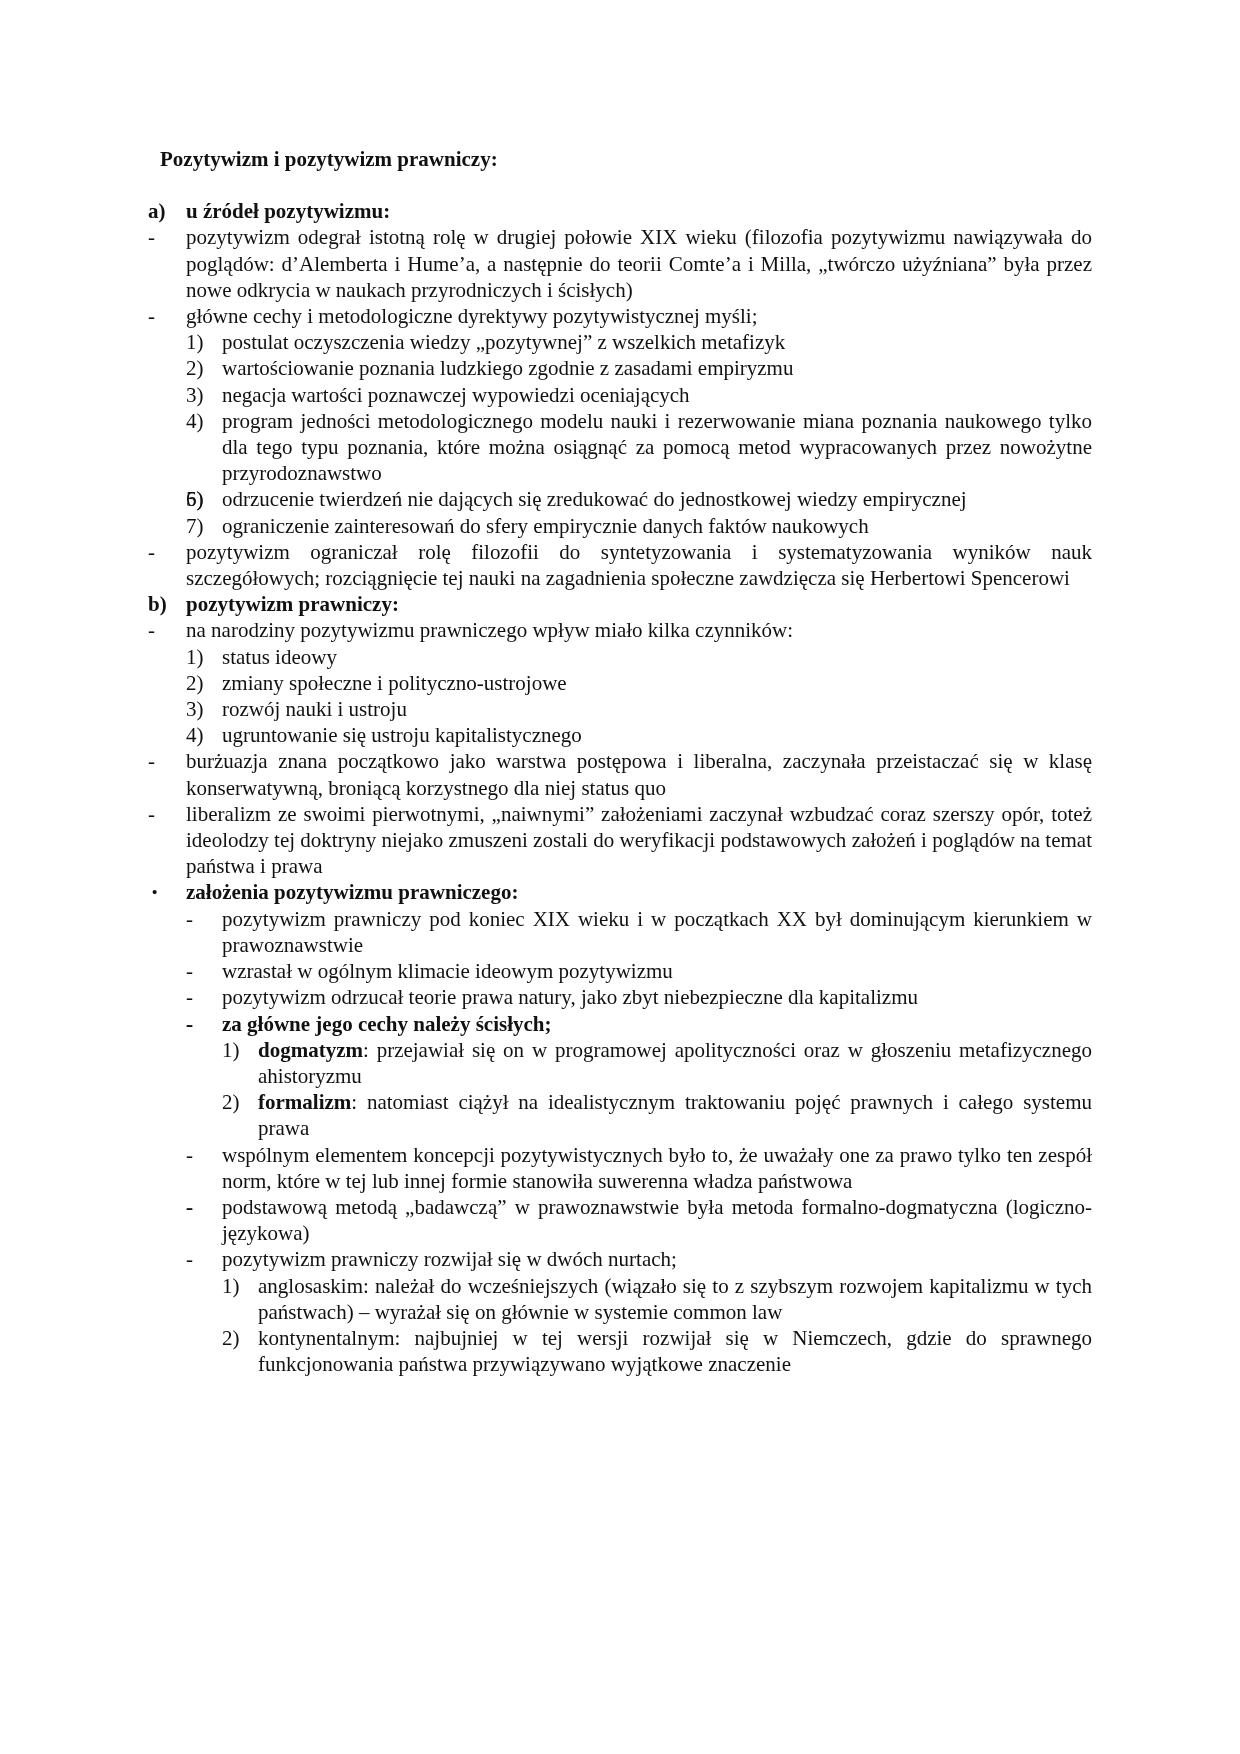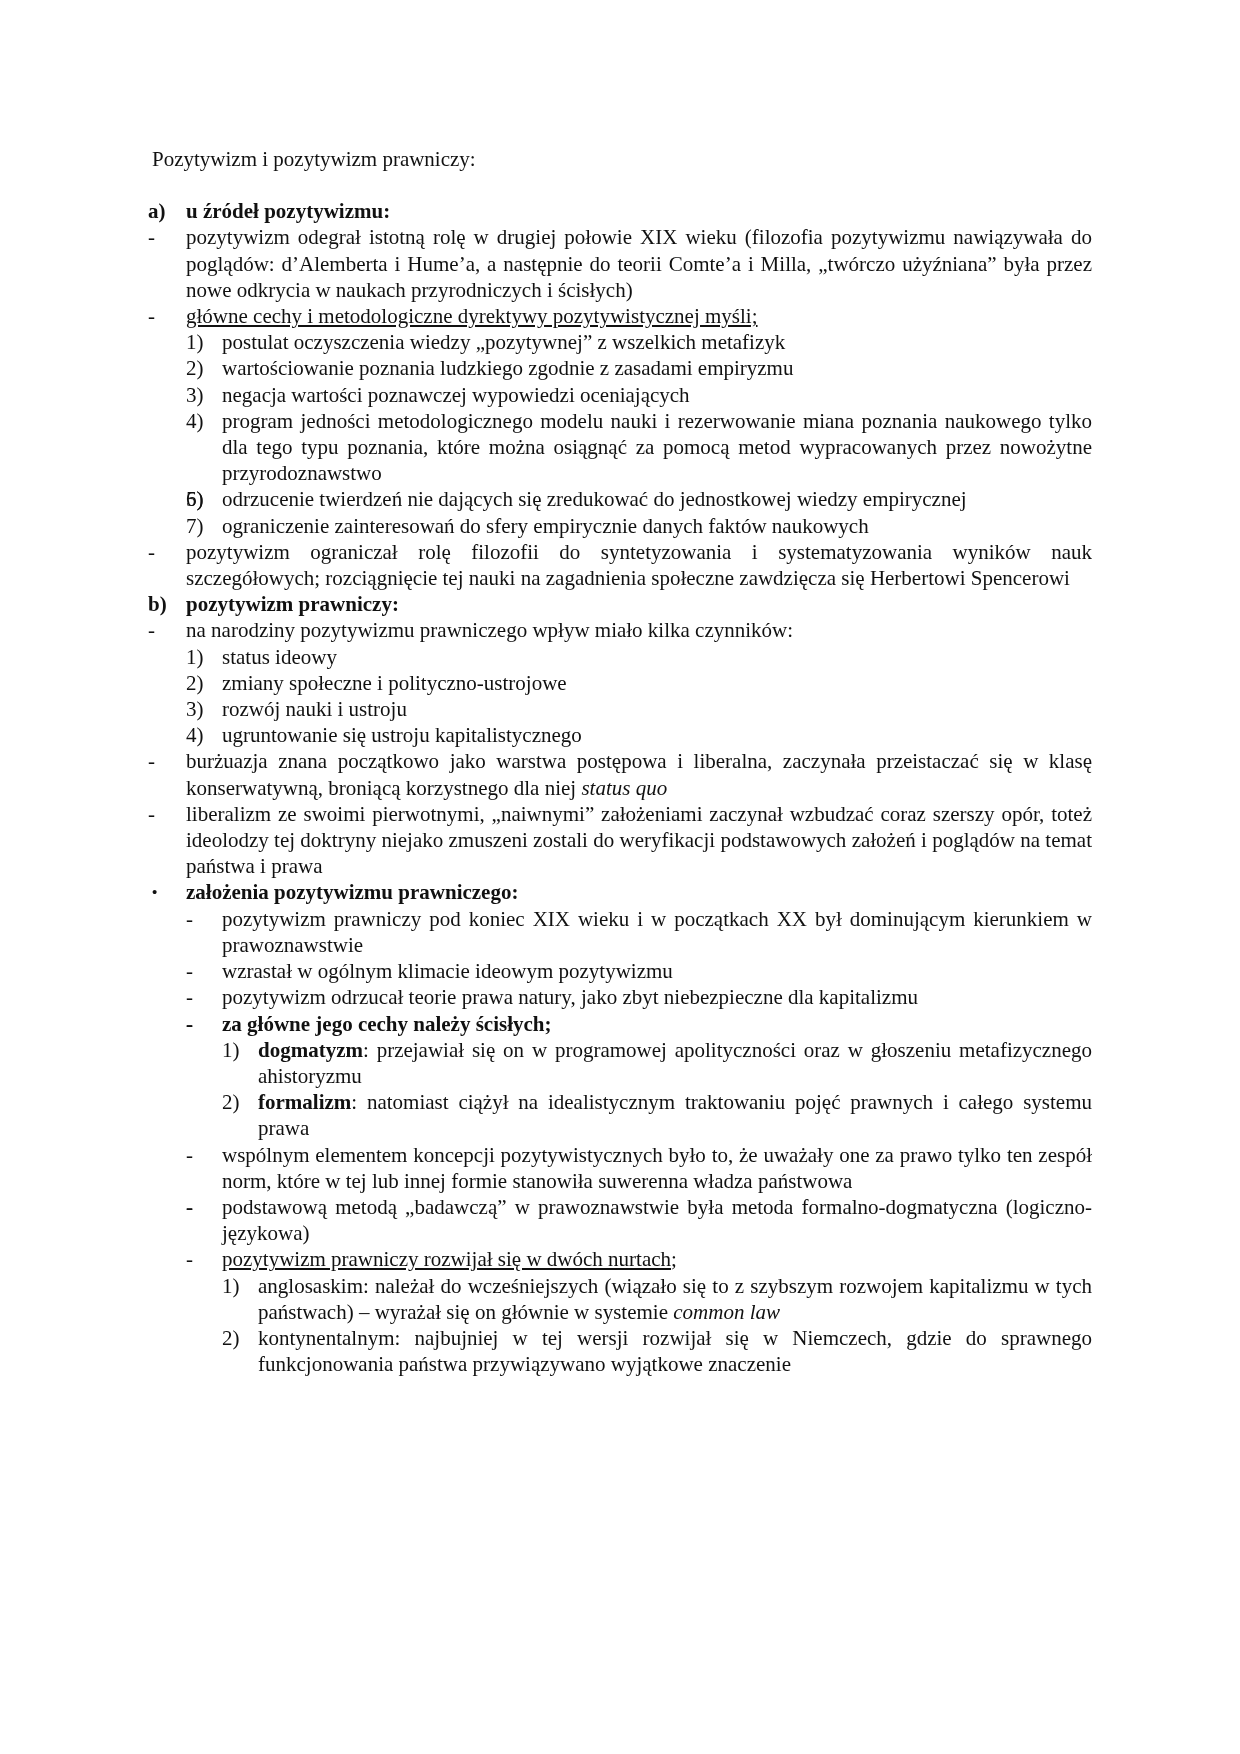--- a/index.html
+++ b/index.html
@@ -5,34 +5,34 @@
   html, body { margin: 0; padding: 0; background: #ffffff; }
   body {
     width: 1240px; height: 1754px; position: relative; overflow: hidden;
     font-family: "Liberation Serif", "DejaVu Serif", serif;
     color: #111111;
   }
   .page {
     position: absolute; left: 148px; top: 146px; width: 944px;
     font-size: 21px; line-height: 26.2px;
   }
-  .title { font-weight: normal; margin: 0 0 26px 4px; }
+  .title { font-weight: bold; margin: 0 0 26px 12px; }
   .row { position: relative; text-align: justify; }
   .row .m { position: absolute; top: 0; }
   .l0 { padding-left: 38px; }
   .l0 .m { left: 0; }
   .l1 { padding-left: 74px; }
   .l1 .m { left: 38px; }
   .l1b { padding-left: 74px; }
   .l1b .m { left: 38px; }
   .l2 { padding-left: 110px; }
   .l2 .m { left: 74px; }
   .bold { font-weight: bold; }
-  .u { text-decoration: underline; }
-  .i { font-style: italic; }
+  .u { }
+  .i { }
   .bullet .m { left: 4px; font-size: 15px; }
 </style>
 </head>
 <body>
 
 <div class="page">
   <div class="title">Pozytywizm i pozytywizm prawniczy:</div>
 
   <div class="row l0 bold">
     <span class="m">a)</span>

